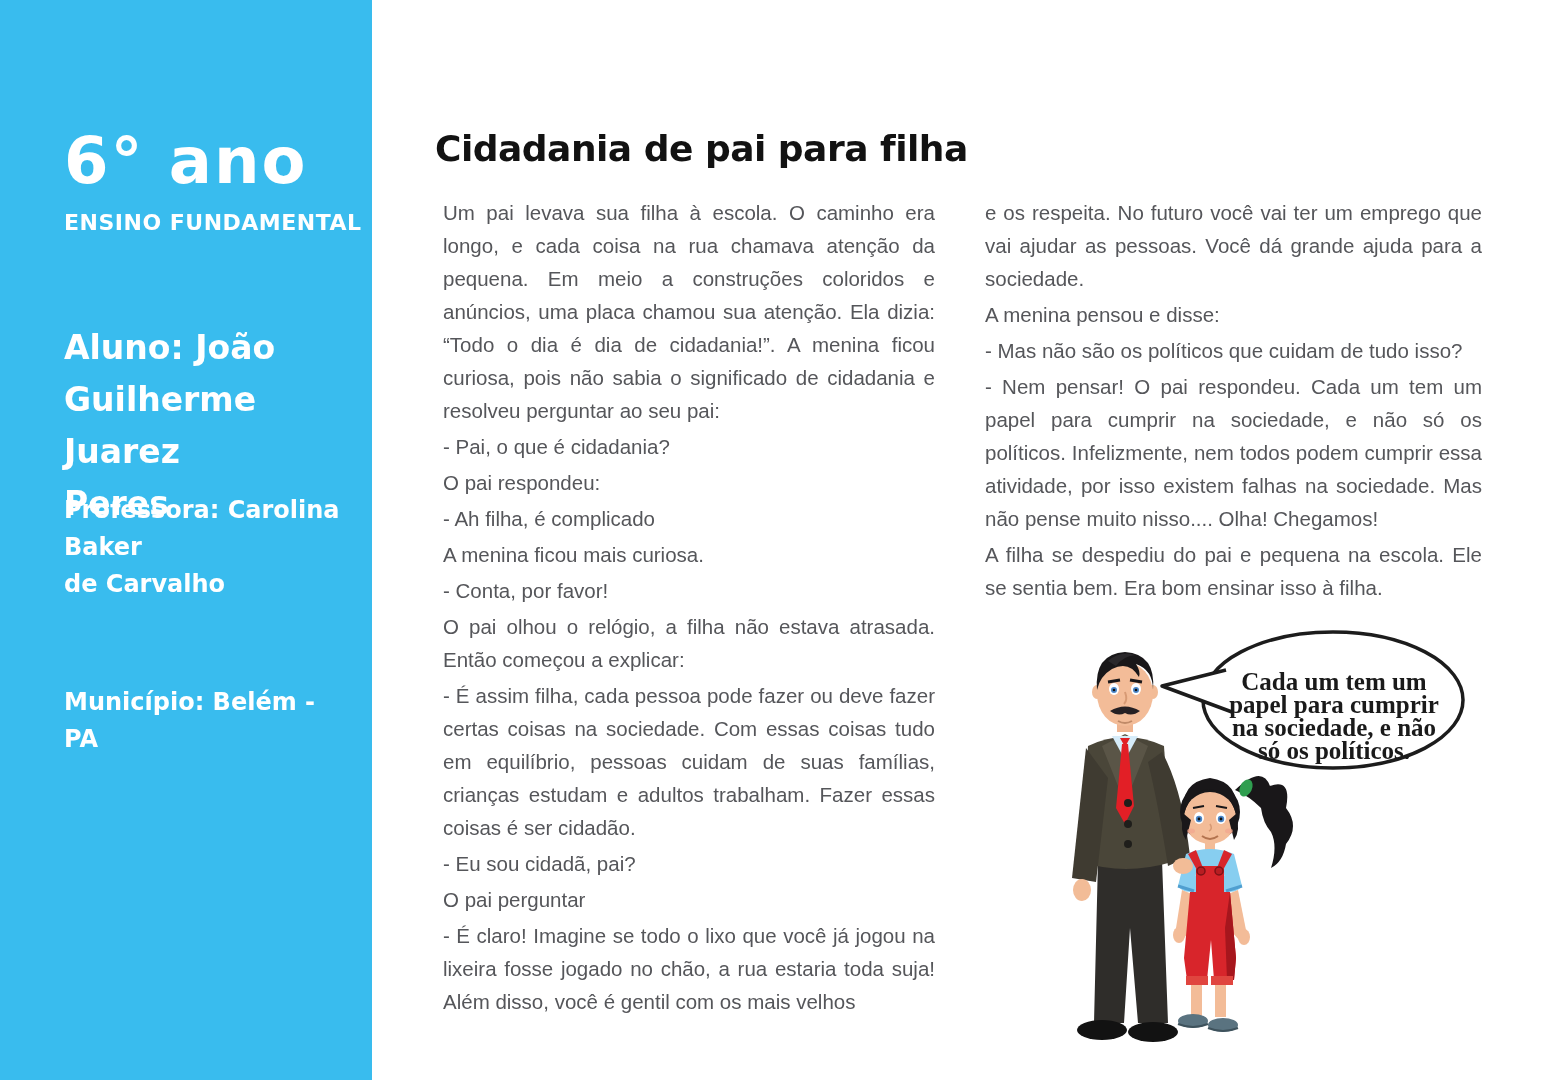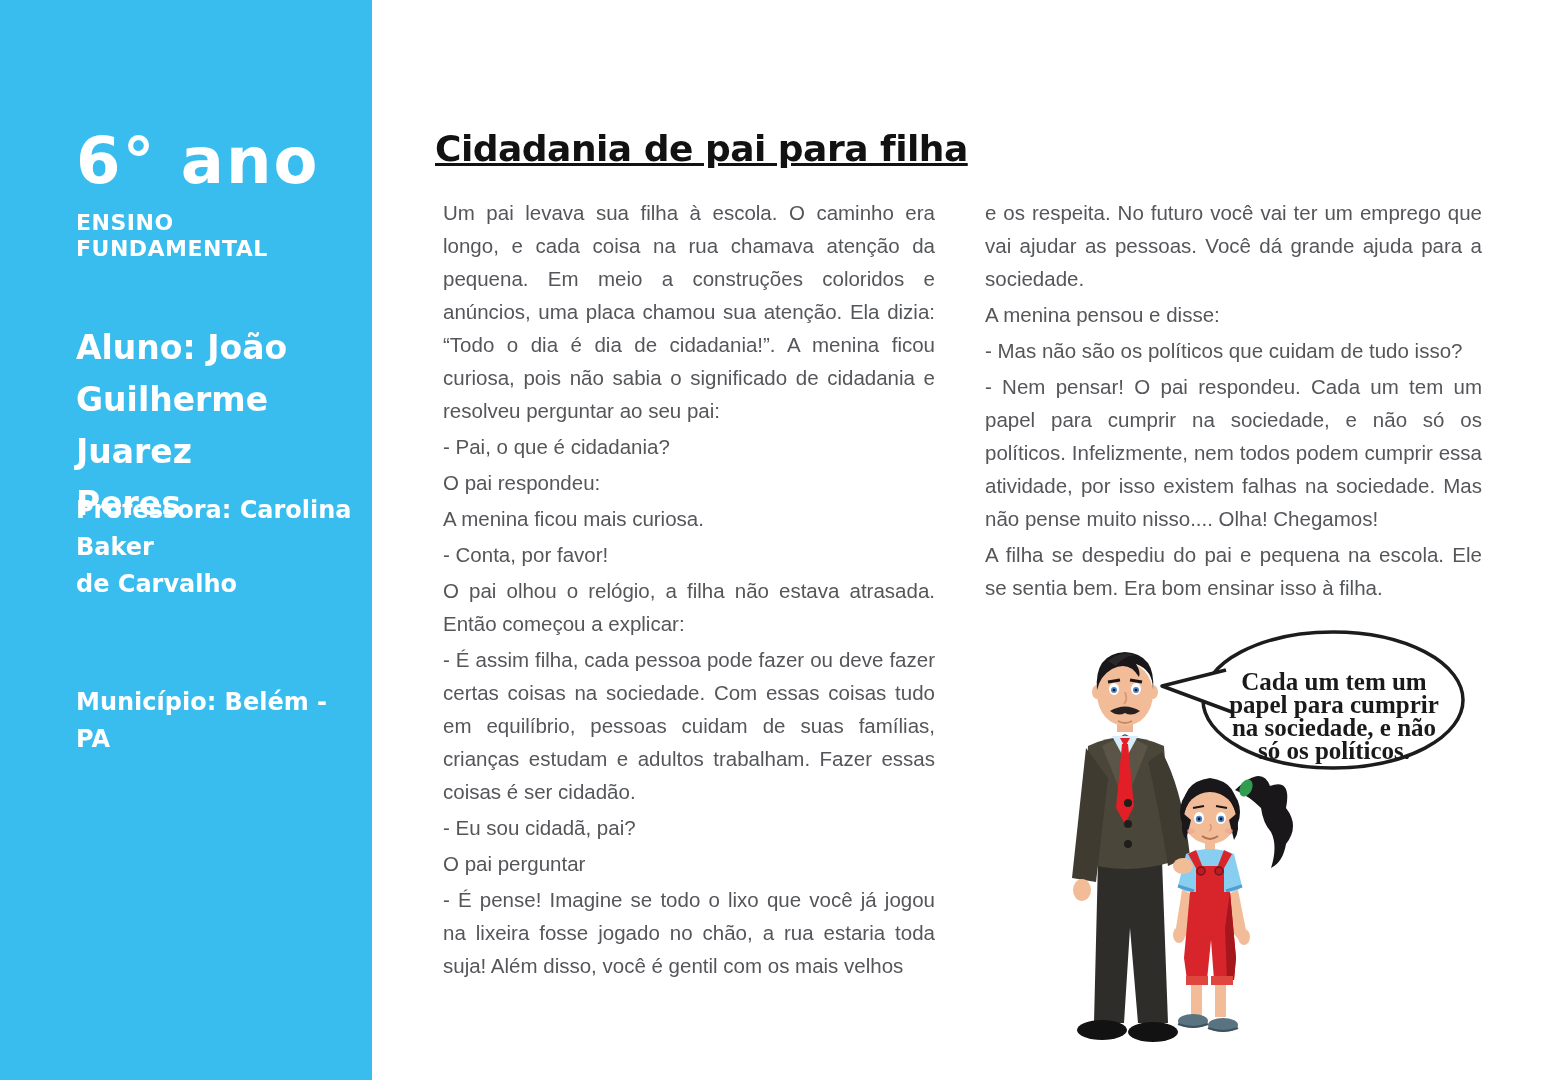--- a/index.html
+++ b/index.html
@@ -3,30 +3,30 @@
 <meta charset="utf-8">
 <style>
   html,body{margin:0;padding:0;}
   body{
     width:1542px;height:1080px;position:relative;overflow:hidden;
     background:#ffffff;font-family:"Liberation Sans",sans-serif;
   }
   .abs{position:absolute;}
   
   .sidebar{left:0;top:0;width:372px;height:1080px;background:#39BCEE;color:#ffffff;}
-  .sb-text{position:absolute;left:64px;color:#ffffff;font-family:"DejaVu Sans",sans-serif;font-weight:bold;white-space:pre-line;margin-left:12px;}
+  .sb-text{position:absolute;left:64px;color:#ffffff;font-family:"DejaVu Sans",sans-serif;font-weight:bold;white-space:pre-line;}
   .grade{top:126px;font-size:64px;line-height:70px;letter-spacing:2px;}
   .level{top:210px;font-size:22px;line-height:26px;letter-spacing:0.5px;}
   .student{top:322px;font-size:33px;line-height:52px;width:290px;}
   .teacher{top:492px;font-size:24px;line-height:37px;width:290px;}
   .school{top:576px;font-size:24px;line-height:37px;width:290px;}
   .city{top:684px;font-size:24px;line-height:37px;width:290px;}
   
   .title{left:435px;top:128px;font-family:"DejaVu Sans",sans-serif;font-weight:bold;
-         font-size:36px;color:#121212;letter-spacing:-0.5px;text-decoration:underline;}
+         font-size:36px;color:#121212;letter-spacing:-0.5px;}
   .col{top:196px;}
   .col1{left:435px;width:492px;margin-left:8px;}
   .col2{left:985px;width:497px;}
   .col p{margin:0 0 3px 0;font-size:20.5px;line-height:33px;color:#55565A;text-align:justify;}
   
   .illus{left:1050px;top:628px;width:420px;height:420px;}
   .bubble-text{left:1218px;top:670px;width:232px;text-align:center;
     font-family:"Liberation Serif",serif;font-weight:bold;font-size:25px;
     line-height:23px;color:#1a1a1a;white-space:pre-line;}
 </style>
@@ -42,27 +42,28 @@
   <div class="sb-text teacher">Professora: Carolina Baker
 de Carvalho</div>
   <div class="sb-text city">Município: Belém - PA</div>
 </div>
 
 <div class="abs title">Cidadania de pai para filha</div>
 <div class="abs col col1">
     <p>Um pai levava sua filha à escola. O caminho era longo, e cada coisa na rua chamava atenção da pequena. Em meio a construções coloridos e anúncios, uma placa chamou sua atenção. Ela dizia: “Todo o dia é dia de cidadania!”. A menina ficou curiosa, pois não sabia o significado de cidadania e resolveu perguntar ao seu pai:</p>
     <p>- Pai, o que é cidadania?</p>
     <p>O pai respondeu:</p>
+    <p>- Ah filha, é complicado</p>
     <p>A menina ficou mais curiosa.</p>
     <p>- Conta, por favor!</p>
     <p>O pai olhou o relógio, a filha não estava atrasada. Então começou a explicar:</p>
     <p>- É assim filha, cada pessoa pode fazer ou deve fazer certas coisas na sociedade. Com essas coisas tudo em equilíbrio, pessoas cuidam de suas famílias, crianças estudam e adultos trabalham. Fazer essas coisas é ser cidadão.</p>
     <p>- Eu sou cidadã, pai?</p>
     <p>O pai perguntar</p>
-    <p>- É pense! Imagine se todo o lixo que você já jogou na lixeira fosse jogado no chão, a rua estaria toda suja! Além disso, você é gentil com os mais velhos</p>
+    <p>- É claro! Imagine se todo o lixo que você já jogou na lixeira fosse jogado no chão, a rua estaria toda suja! Além disso, você é gentil com os mais velhos</p>
   </div>
 <div class="abs col col2">
     <p>e os respeita. No futuro você vai ter um emprego que vai ajudar as pessoas. Você dá grande ajuda para a sociedade.</p>
     <p>A menina pensou e disse:</p>
     <p>- Mas não são os políticos que cuidam de tudo isso?</p>
     <p>- Nem pensar! O pai respondeu. Cada um tem um papel para cumprir na sociedade, e não só os políticos. Infelizmente, nem todos podem cumprir essa atividade, por isso existem falhas na sociedade. Mas não pense muito nisso.... Olha! Chegamos!</p>
     <p>A filha se despediu do pai e pequena na escola. Ele se sentia bem. Era bom ensinar isso à filha.</p>
   </div>
 
 <svg class="abs illus" viewBox="0 0 420 420" width="420" height="420" xmlns="http://www.w3.org/2000/svg">

